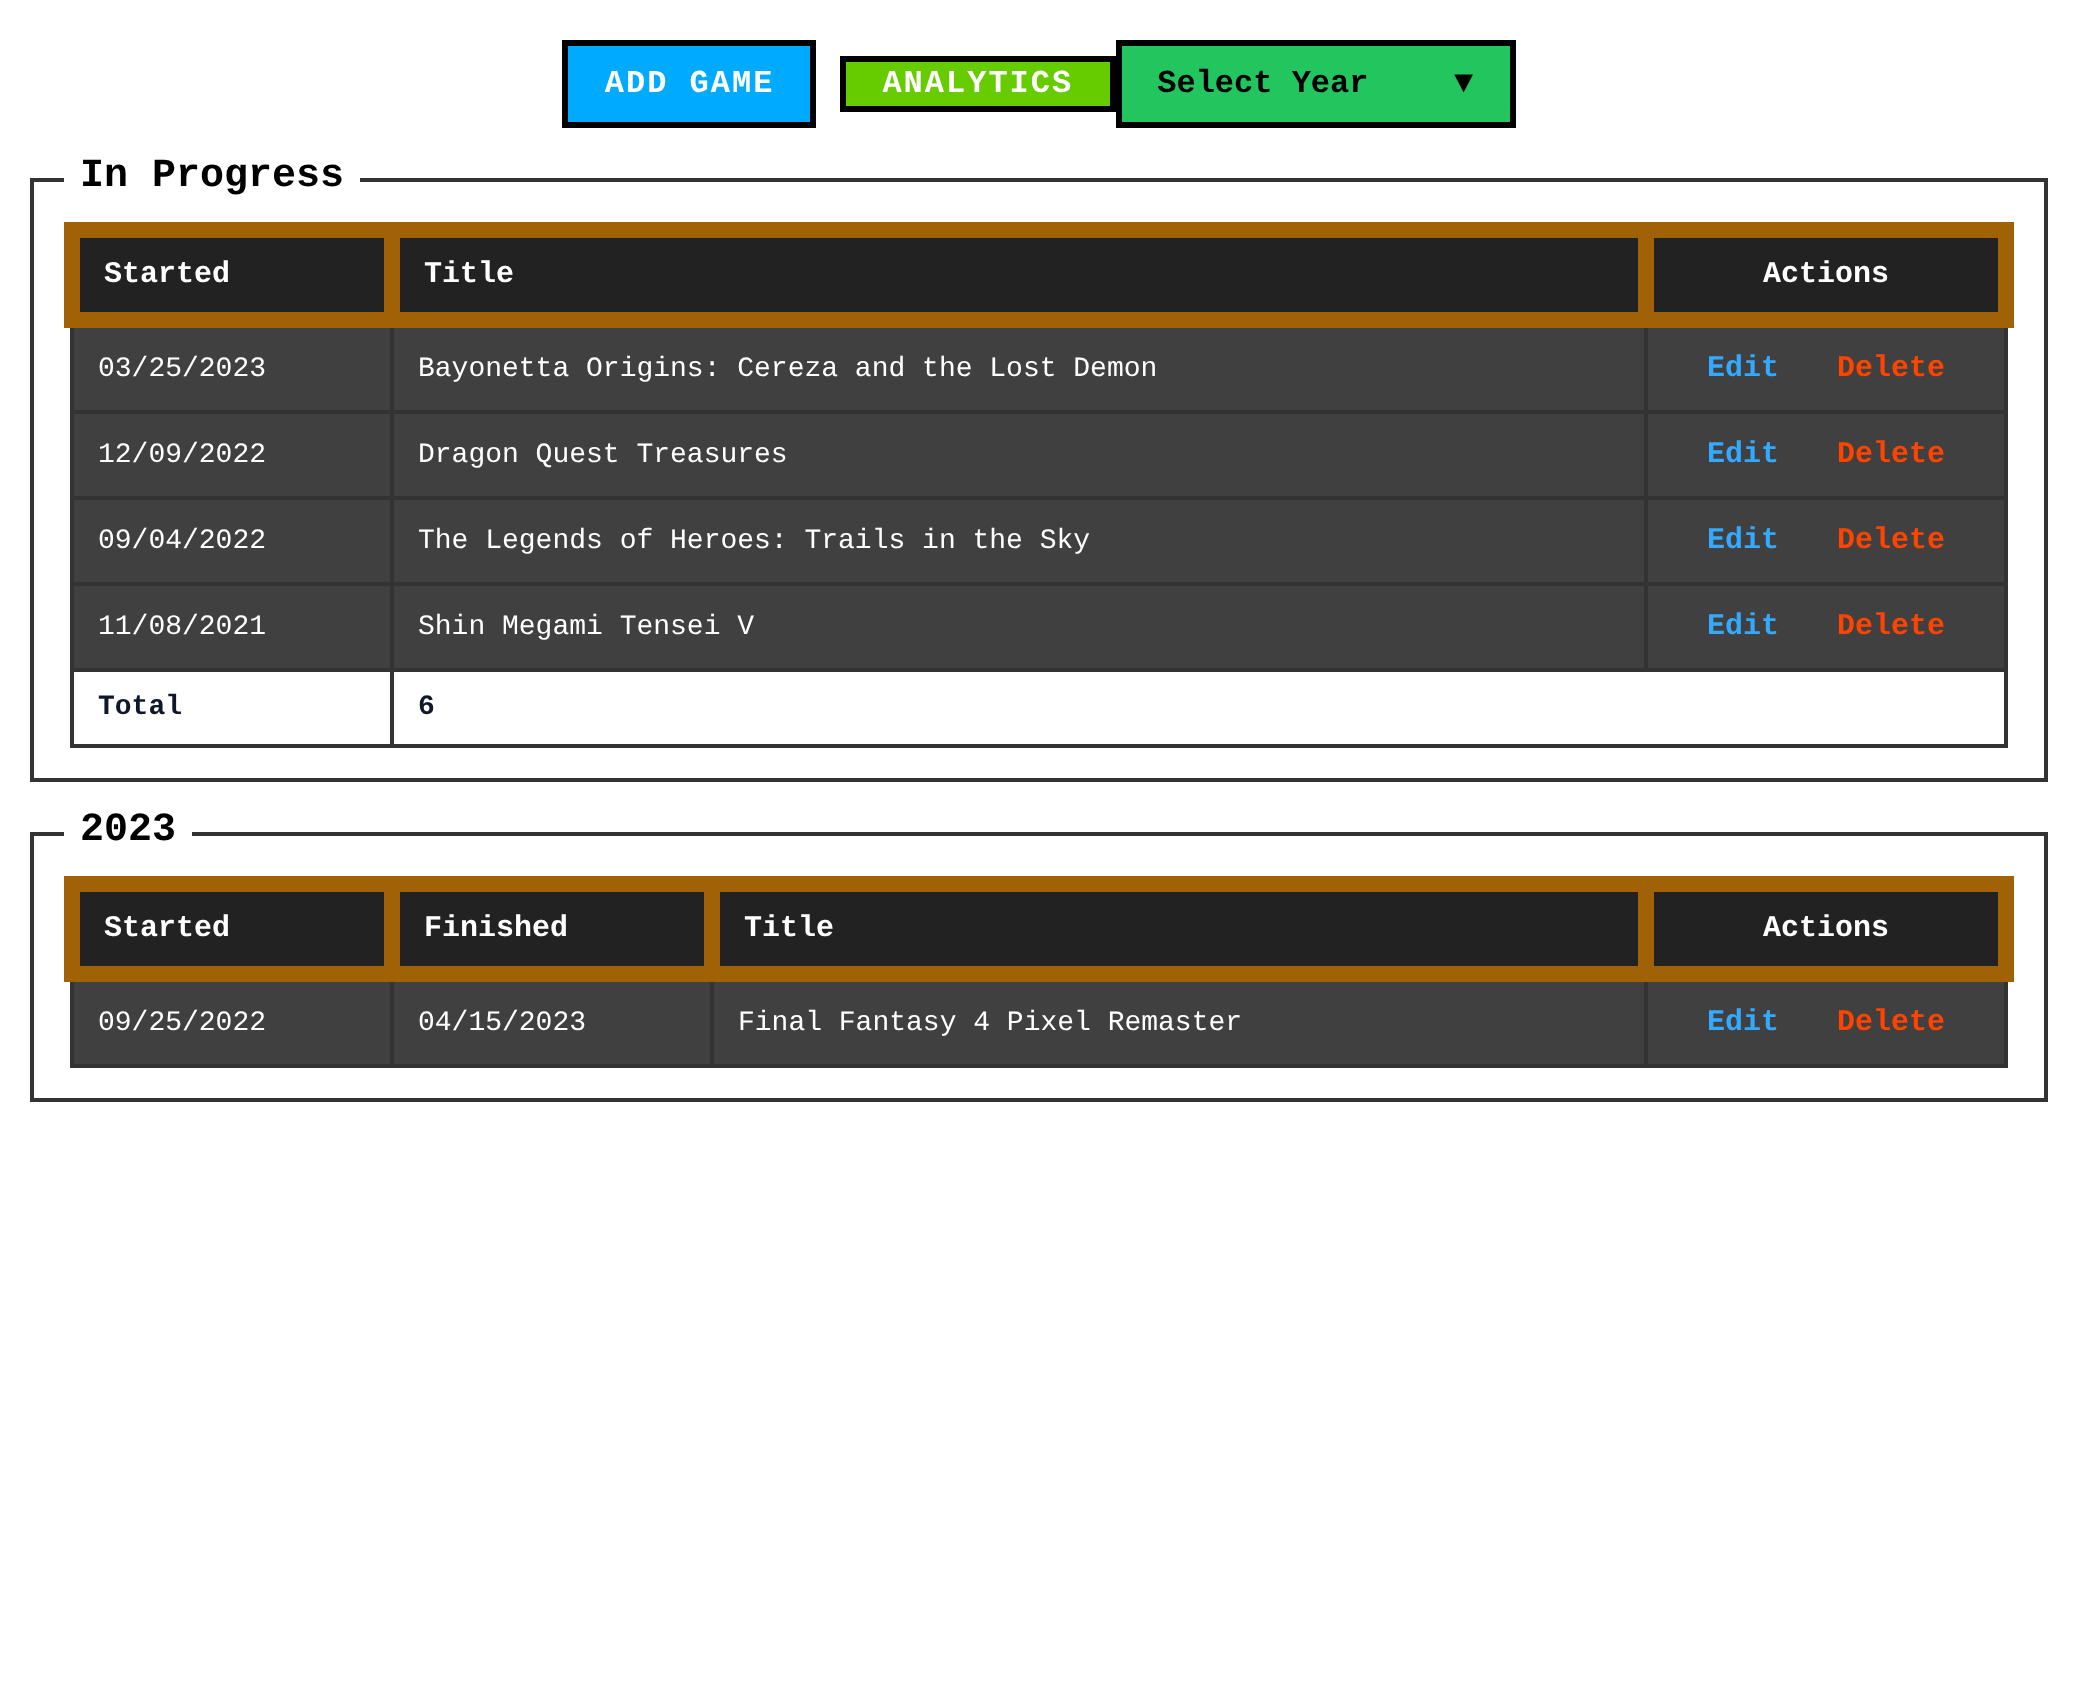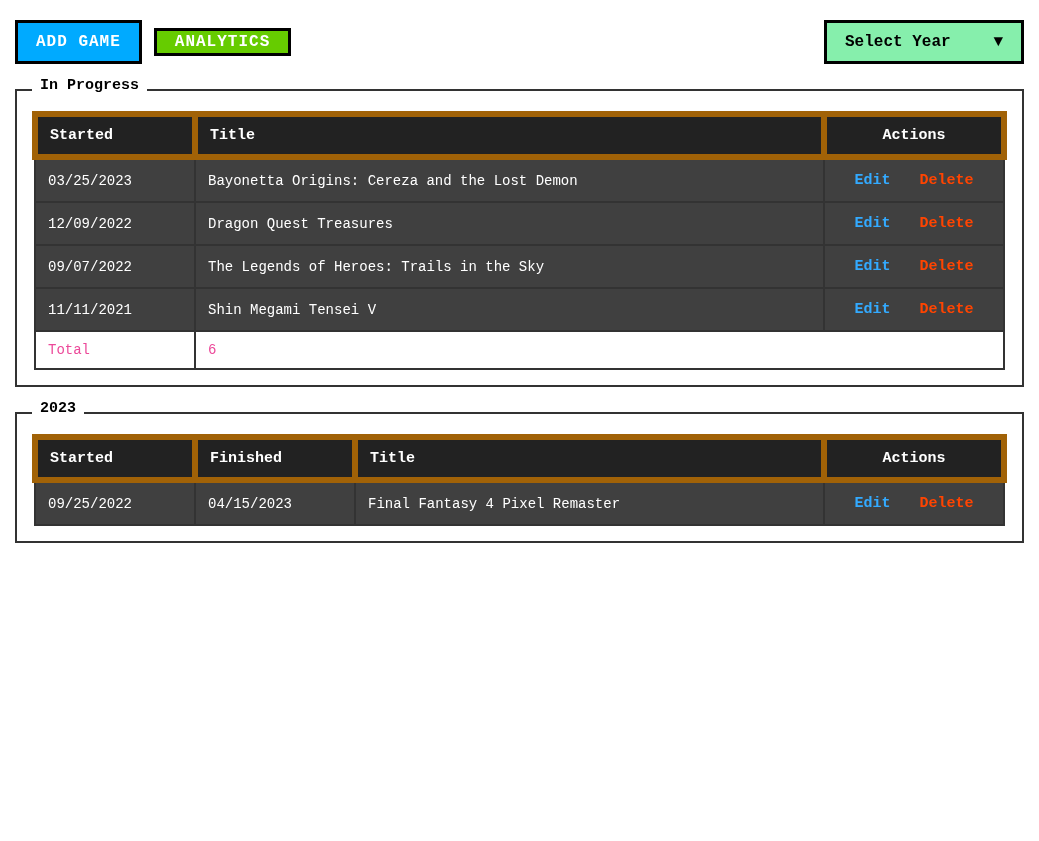--- a/index.html
+++ b/index.html
@@ -14,21 +14,21 @@
       font-size: 15px;
       padding: 15px;
       width: 1039px;
       min-height: 841px;
     }
 
     
     .header {
       display: flex;
       align-items: center;
-      justify-content: space-between;
+      justify-content: center;
       margin-bottom: 20px;
       padding: 5px 0;
     }
 
     .header-left {
       display: flex;
       gap: 12px;
       align-items: center;
     }
 
@@ -52,21 +52,21 @@
       font-family: 'Courier New', Courier, monospace;
       font-size: 16px;
       font-weight: bold;
       padding: 2px 18px;
       cursor: pointer;
       text-transform: uppercase;
       letter-spacing: 1px;
     }
 
     .btn-select-year {
-      background: #86efac;
+      background: #22c55e;
       color: #000000;
       border: 3px solid #000000;
       font-family: 'Courier New', Courier, monospace;
       font-size: 16px;
       font-weight: bold;
       padding: 10px 18px;
       cursor: pointer;
       display: flex;
       align-items: center;
       gap: 8px;
@@ -82,56 +82,56 @@
       padding: 15px 15px 15px 15px;
       padding-top: 20px;
     }
 
     .section-title {
       position: absolute;
       top: -14px;
       left: 15px;
       background: #ffffff;
       padding: 0 8px;
-      font-size: 15px;
+      font-size: 20px;
       font-weight: bold;
       color: #000000;
       font-family: 'Courier New', Courier, monospace;
     }
 
     
     table {
       width: 100%;
       border-collapse: collapse;
       font-family: 'Courier New', Courier, monospace;
     }
 
     table th {
       background: #222222;
       color: #ffffff;
       padding: 10px 12px;
       text-align: left;
       font-size: 15px;
       font-weight: bold;
-      border: 6px solid #a16207;
+      border: 8px solid #a16207;
     }
 
     table td {
       background: #404040;
       color: #ffffff;
       padding: 10px 12px;
       border: 2px solid #333333;
       font-size: 14px;
       vertical-align: middle;
     }
 
     table tr.total-row td {
       background: #ffffff;
-      color: #ec4899;
-      font-weight: normal;
+      color: #0f172a;
+      font-weight: bold;
       border-radius: 19px;
     }
 
     .btn-edit {
       background: transparent;
       color: #33aaff;
       border: none;
       font-family: 'Courier New', Courier, monospace;
       font-size: 15px;
       font-weight: bold;
@@ -206,31 +206,31 @@
           <td>12/09/2022</td>
           <td>Dragon Quest Treasures</td>
           <td>
             <div class="actions-cell">
       <button class="btn-edit">Edit</button>
       <button class="btn-delete">Delete</button>
     </div>
           </td>
         </tr>
         <tr>
-          <td>09/07/2022</td>
+          <td>09/04/2022</td>
           <td>The Legends of Heroes: Trails in the Sky</td>
           <td>
             <div class="actions-cell">
       <button class="btn-edit">Edit</button>
       <button class="btn-delete">Delete</button>
     </div>
           </td>
         </tr>
         <tr>
-          <td>11/11/2021</td>
+          <td>11/08/2021</td>
           <td>Shin Megami Tensei V</td>
           <td>
             <div class="actions-cell">
       <button class="btn-edit">Edit</button>
       <button class="btn-delete">Delete</button>
     </div>
           </td>
         </tr>
         <tr class="total-row">
           <td>Total</td>

